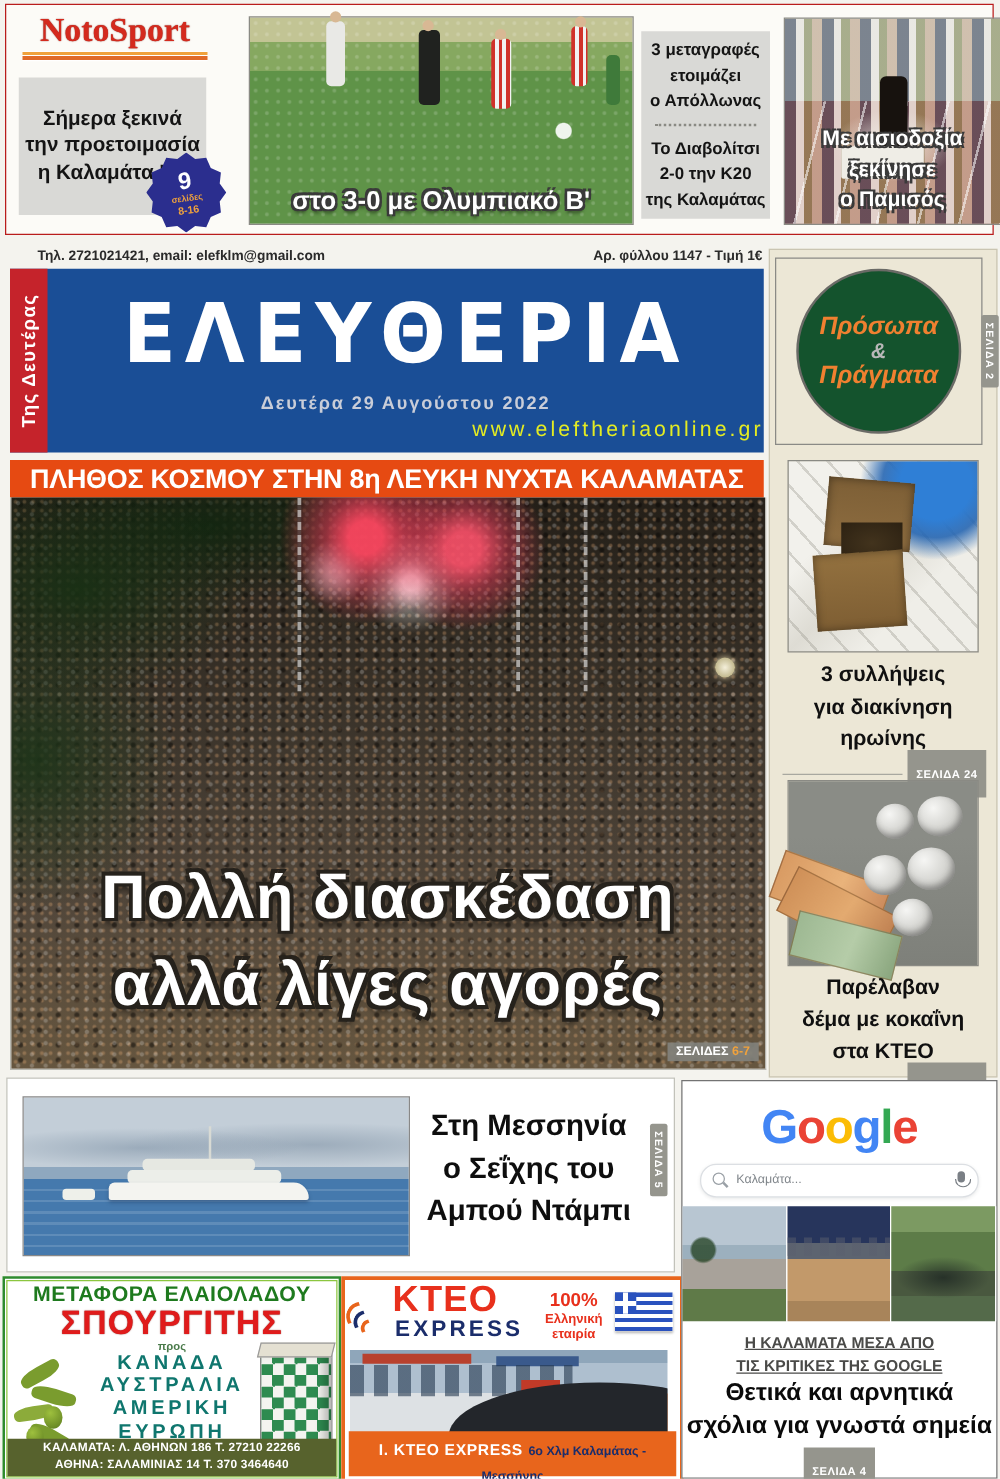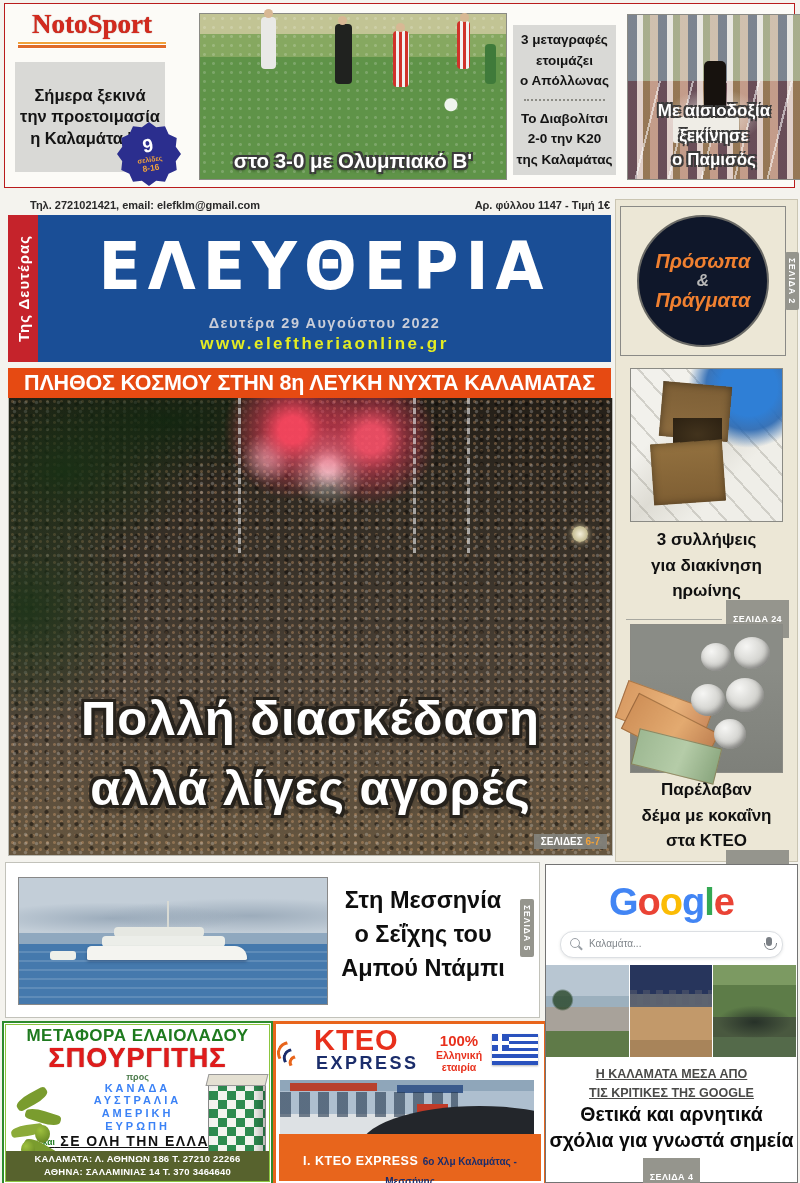--- a/index.html
+++ b/index.html
@@ -83,29 +83,29 @@
   .mh-blue{left:8px;top:215px;width:603px;height:147px;background:#1a4e96}
   .mh-red{left:0;top:0;bottom:0;width:30px;background:#c5232b;display:flex;
           align-items:center;justify-content:center}
   .mh-red span{writing-mode:vertical-rl;transform:rotate(180deg);color:#fff;
           font-weight:bold;font-size:15px;letter-spacing:1px}
   .mh-title{left:30px;right:0;top:4px;height:94px;display:flex;align-items:center;
      justify-content:center;color:#fff;font-family:"DejaVu Sans",sans-serif;
      font-weight:bold;font-size:62px;letter-spacing:7px;transform:scaleY(1.06)}
   .mh-date{left:30px;right:0;top:100px;text-align:center;color:#c9cdd8;
      font-weight:bold;font-size:14.5px;letter-spacing:1.5px}
-  .mh-web{left:30px;right:0;top:119px;text-align:center;color:#e4ec22;
-     font-weight:bold;font-size:17px;letter-spacing:2.5px}
+  .mh-web{left:30px;right:0;top:119px;text-align:right;color:#e4ec22;
+     font-weight:normal;font-size:17px;letter-spacing:2.5px}
 
   
   #rail{left:615px;top:199px;width:181px;height:661px;background:#ece7d6;
         border:1px solid #cac5b2}
   .rail-promo{left:4px;top:6px;width:164px;height:148px;border:1px solid #8a8a86}
   .promo-circle{left:16px;top:8px;width:128px;height:128px;border-radius:50%;
-     background:#0f172a;border:2px solid #6a6a66;display:flex;flex-direction:column;
+     background:#14532d;border:2px solid #6a6a66;display:flex;flex-direction:column;
      align-items:center;justify-content:center;line-height:1.05;font-style:italic;
      font-weight:bold;text-align:center}
   .promo-circle .o{color:#f08030;font-size:20px}
   .promo-circle .a{color:#b8b8b8;font-size:17px}
   .rail-tab2{right:-2px;top:52px}
   .rail-photo1{left:14px;top:168px;width:151px;height:152px;border:1px solid #8a8a84;
      background:
        radial-gradient(circle at 78% 12%,#2f7fd6 0 16%,rgba(27,95,176,.85) 24%,transparent 34%),
        repeating-linear-gradient(48deg,transparent 0 16px,rgba(150,148,138,.35) 16px 18px),
        linear-gradient(135deg,#f2f1ec 0 30%,#dedcd4 50%,#efeee8 70%)}
@@ -191,21 +191,21 @@
   .yacht-tab{right:5px;top:36px}
 
   
   #ad-sparrow{left:2px;top:1021px;width:267px;height:160px;background:#fff;
      border:2px solid #2e8b2e;box-shadow:inset 0 0 0 1px #fff,inset 0 0 0 2px #8cc63f;
      text-align:center}
   .sp-top{margin-top:3px;color:#1e7a1e;font-weight:bold;font-size:17px;letter-spacing:.5px}
   .sp-brand{color:#e01b1b;font-weight:bold;font-size:27px;line-height:.95;letter-spacing:1px;
      text-shadow:0 0 1px #7a1a10}
   .sp-pros{color:#4a7a4a;font-weight:bold;font-size:9px}
-  .sp-dest{font-weight:bold;font-size:11px;color:#3b82f6;line-height:1.15;letter-spacing:3px}
+  .sp-dest{font-weight:bold;font-size:16px;color:#0f766e;line-height:1.15;letter-spacing:3px}
   .sp-all{font-weight:bold;font-size:14px;color:#121212;letter-spacing:1.5px;
      text-decoration:underline;margin-top:1px}
   .sp-all .kai{color:#1e7a1e;font-size:8.5px;letter-spacing:0;vertical-align:1px}
   .sp-bar{position:absolute;left:2px;right:2px;bottom:2px;background:#57622d;color:#fff;
      font-weight:bold;font-size:9.5px;line-height:1.35;padding:2px 0;letter-spacing:.2px}
   .sp-olive{left:5px;top:62px;width:58px;height:92px}
   .leaf{position:absolute;background:#7a9c2e;border-radius:50% 4px 50% 4px}
   .lf1{left:6px;top:8px;width:34px;height:12px;transform:rotate(-28deg)}
   .lf2{left:16px;top:26px;width:36px;height:12px;transform:rotate(18deg)}
   .lf3{left:2px;top:40px;width:32px;height:11px;transform:rotate(-8deg);background:#8cab3a}
@@ -247,21 +247,21 @@
   .kt-photo .wins{position:absolute;left:0;right:30%;top:18%;height:38%;
      background:repeating-linear-gradient(90deg,rgba(35,55,78,.6) 0 11px,transparent 11px 19px)}
   .kt-photo .sign{position:absolute;left:4%;top:4%;width:34%;height:12%;background:#b8412e}
   .kt-photo .sign2{position:absolute;left:46%;top:8%;width:26%;height:11%;background:#3a5a8c}
   .kt-photo .redcol{position:absolute;left:54%;top:36%;width:12%;height:64%;background:#c03a28}
   .kt-swoosh1{position:absolute;right:-26%;bottom:-70%;width:95%;height:130%;
      border-radius:50%;background:#23262b}
   .kt-swoosh2{position:absolute;right:-30%;bottom:-82%;width:100%;height:135%;
      border-radius:50%;background:#e8651c}
   .kt-bar{position:absolute;left:3px;right:3px;bottom:3px;height:31px;background:#e8651c;
-     text-align:center;line-height:1.25;padding-top:16px}
+     text-align:center;line-height:1.25;padding-top:5px}
   .kt-l1a{color:#fff;font-weight:bold;font-size:12.5px;letter-spacing:.5px}
   .kt-l1b{color:#1b2d6b;font-weight:bold;font-size:10px}
 
   
   #googlebox{left:545px;top:864px;width:251px;height:317px;background:#fff;
      border:1px solid #737373}
   .g-logo{left:0;right:0;top:16px;text-align:center;font-weight:bold;font-size:38px;
      letter-spacing:-1px}
   .g-logo span{display:inline-block}
   .gc-b{color:#4285F4}.gc-r{color:#EA4335}.gc-y{color:#FBBC05}.gc-g{color:#34A853}

